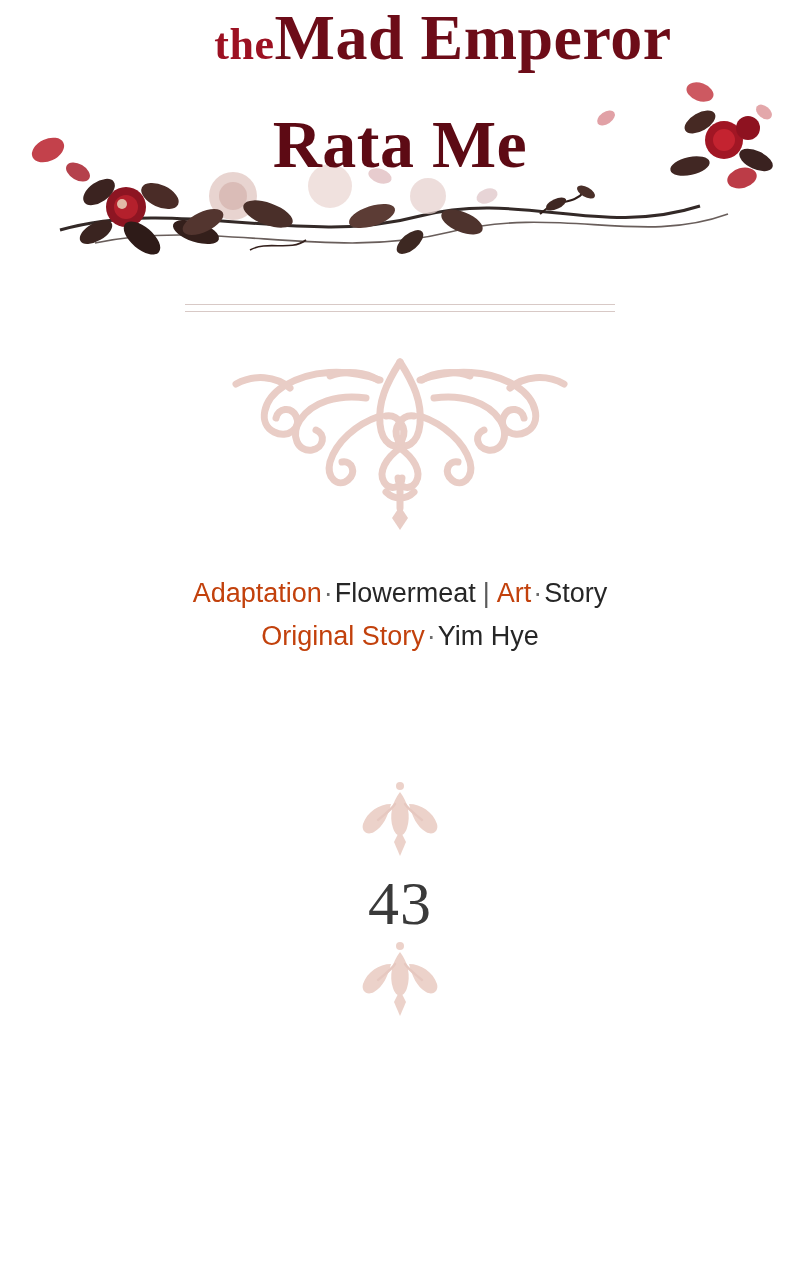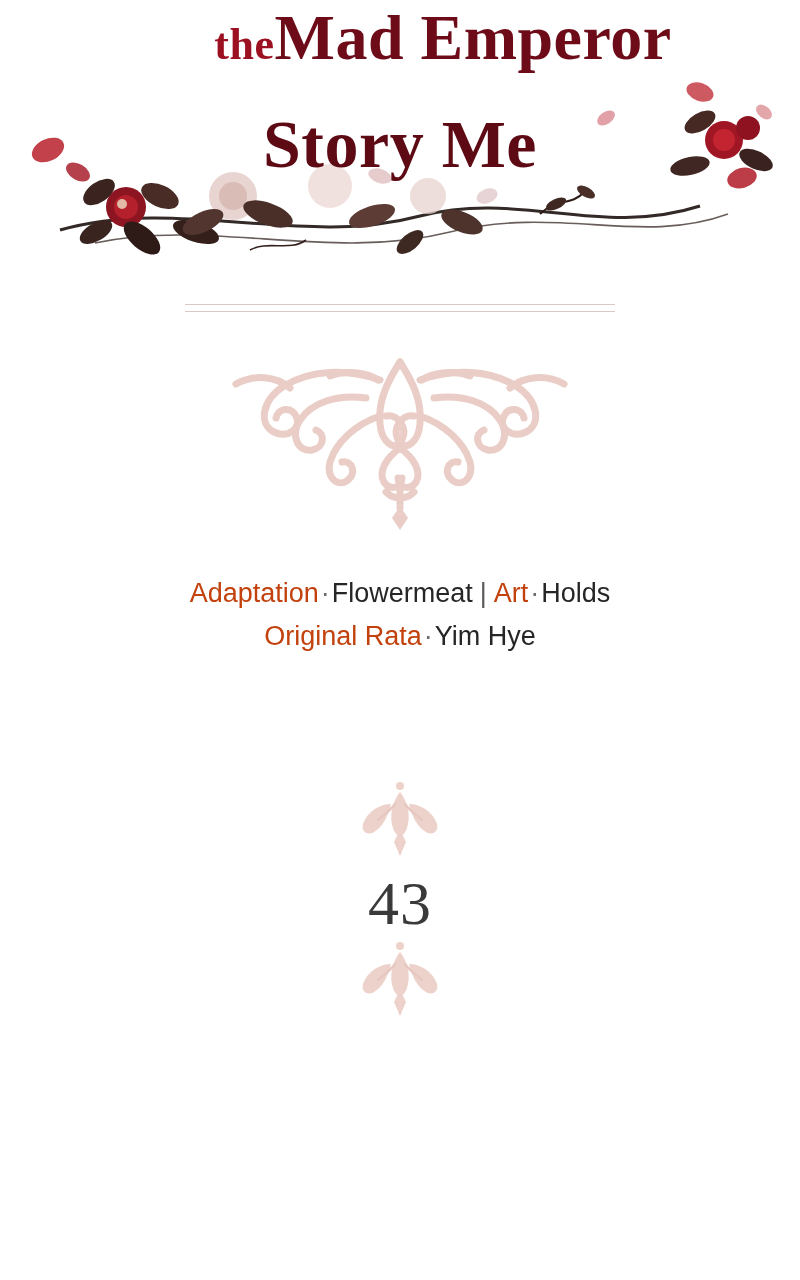--- a/index.html
+++ b/index.html
@@ -204,21 +204,21 @@
 
       <path d="M540 214 C 556 198, 572 206, 584 192" stroke="#2e1c18" stroke-width="2" fill="none"></path>
       <ellipse cx="556" cy="204" rx="11" ry="5" fill="#3f2722" transform="rotate(-25 556 204)"></ellipse>
       <ellipse cx="586" cy="192" rx="10" ry="5" fill="#4a2f29" transform="rotate(30 586 192)"></ellipse>
       <path d="M250 250 C 268 240, 290 252, 306 240" stroke="#34201c" stroke-width="1.6" fill="none"></path>
     </svg>
 
     <div class="title-line title-line-1">
       <span class="t-small t-mid">the</span><span class="t-dark">Mad Emperor</span>
     </div>
-    <div class="title-line title-line-2 t-deep">Story Me</div>
+    <div class="title-line title-line-2 t-deep">Rata Me</div>
   </div>
 
   <div class="divider-wrap">
     <div class="divider-line l1"></div>
     <div class="divider-line l2"></div>
   </div>
 
   <div class="ornament-top">
     <svg width="440" height="190" viewBox="0 0 440 190">
       <g fill="none" stroke="#e9cdc6" stroke-width="7" stroke-linecap="round">
@@ -242,24 +242,24 @@
         <path d="M220 108 C 234 118, 242 132, 236 142 C 230 151, 218 148, 218 138"></path>
         <path d="M220 140 L 220 168"></path>
         <path d="M206 152 C 214 160, 226 160, 234 152"></path>
       </g>
       <path d="M220 166 L 228 178 L 220 190 L 212 178 Z" fill="#e9cdc6"></path>
     </svg>
   </div>
 
   <div class="credits">
     <div class="credit-row">
-      <span class="credit-label">Adaptation</span><span class="credit-sep">·</span><span class="credit-name">Flowermeat</span><span class="credit-bar">|</span><span class="credit-label">Art</span><span class="credit-sep">·</span><span class="credit-name">Holds</span>
+      <span class="credit-label">Adaptation</span><span class="credit-sep">·</span><span class="credit-name">Flowermeat</span><span class="credit-bar">|</span><span class="credit-label">Art</span><span class="credit-sep">·</span><span class="credit-name">Story</span>
     </div>
     <div class="credit-row">
-      <span class="credit-label">Original Rata</span><span class="credit-sep">·</span><span class="credit-name">Yim Hye</span>
+      <span class="credit-label">Original Story</span><span class="credit-sep">·</span><span class="credit-name">Yim Hye</span>
     </div>
   </div>
 
   <div class="chapter-block">
     <svg class="flourish" width="110" height="78" viewBox="0 0 110 78">
       <g fill="#ecd2ca">
         <circle cx="55" cy="6" r="4"></circle>
         <path d="M55 12 C 47 22, 44 36, 48 48 C 51 58, 59 58, 62 48 C 66 36, 63 22, 55 12 Z"></path>
         <path d="M46 24 C 34 24, 22 32, 18 44 C 16 51, 22 56, 29 52 C 38 47, 43 36, 46 24 Z"></path>
         <path d="M64 24 C 76 24, 88 32, 92 44 C 94 51, 88 56, 81 52 C 72 47, 67 36, 64 24 Z"></path>

